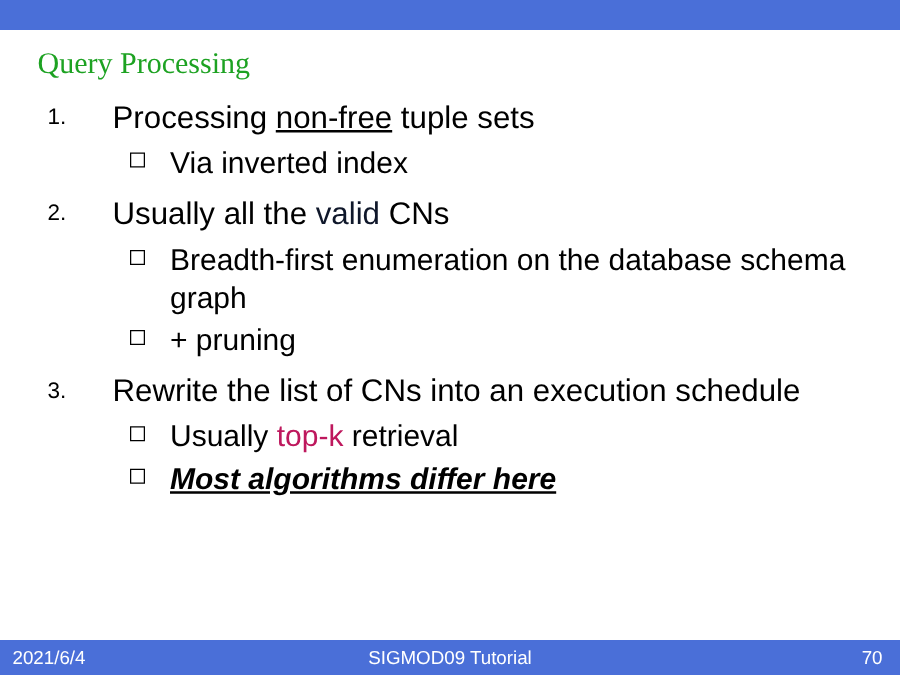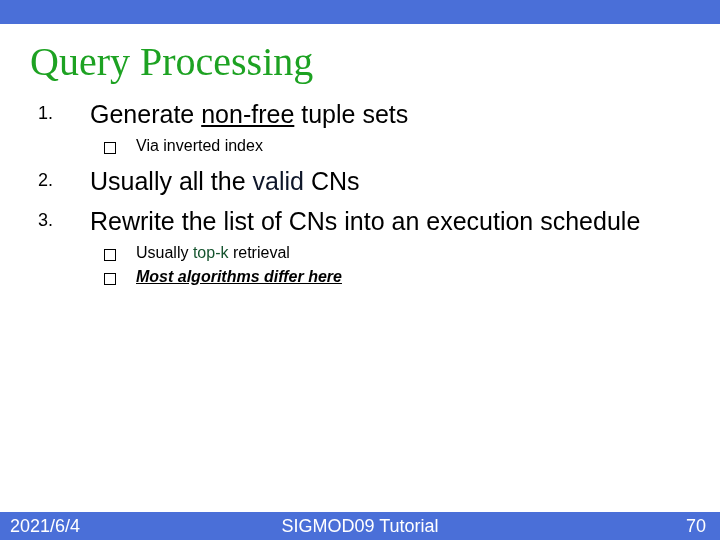--- a/index.html
+++ b/index.html
@@ -10,21 +10,21 @@
     position: relative;
   }
   .top-bar {
     width: 100%;
     height: 24px;
     background: #4a6fd8;
   }
   .title {
     font-family: Georgia, 'Times New Roman', serif;
     color: #1da222;
-    font-size: 40px;
+    font-size: 24px;
     font-weight: normal;
     margin: 14px 0 14px 30px;
   }
   .content {
     padding: 0 30px 0 30px;
   }
   ol.main-list {
     list-style: none;
     counter-reset: item;
   }
@@ -43,21 +43,21 @@
     font-size: 18px;
     color: #000;
   }
   .item-text {
     font-size: 25px;
     line-height: 1.25;
     color: #000;
   }
   .underline { text-decoration: underline; text-align: center; }
   .red { color: #0f172a; }
-  .green { color: #14532d; }
+  .green { color: #be185d; }
   .bold-it { font-weight: bold; font-style: italic; text-decoration: underline; }
   ul.sub-list {
     list-style: none;
     margin: 6px 0 10px 0;
   }
   ul.sub-list > li {
     position: relative;
     padding-left: 46px;
     margin-bottom: 4px;
   }
@@ -65,65 +65,73 @@
     content: "";
     position: absolute;
     left: 14px;
     top: 6px;
     width: 10px;
     height: 10px;
     border: 1.5px solid #000;
     background: transparent;
   }
   .sub-text {
-    font-size: 16px;
+    font-size: 24px;
     line-height: 1.25;
     color: #000;
   }
   .footer {
     position: absolute;
     bottom: 0;
     left: 0;
     width: 100%;
     height: 28px;
     background: #4a6fd8;
     display: flex;
     align-items: center;
     color: #fff;
-    font-size: 18px;
+    font-size: 15px;
   }
   .footer-left { position: absolute; left: 10px; }
   .footer-center { width: 100%; text-align: center; font-weight: normal; }
   .footer-right { position: absolute; right: 14px; font-weight: normal; }
 </style>
 </head>
 <body>
 
 <div class="top-bar"></div>
 
 <h1 class="title">Query Processing</h1>
 
 <div class="content">
   <ol class="main-list">
 
     <li>
       <div class="item-text">
-        <span>Generate </span><span class="underline">non-free</span><span> tuple sets</span>
+        <span>Processing </span><span class="underline">non-free</span><span> tuple sets</span>
       </div>
       <ul class="sub-list">
         <li>
           <span class="sub-text">Via inverted index</span>
         </li>
       </ul>
     </li>
 
     <li>
       <div class="item-text">
         <span>Usually all the </span><span class="red">valid</span><span> CNs</span>
       </div>
+      <ul class="sub-list">
+        <li>
+          <span class="sub-text">Breadth-first enumeration on the database schema graph</span>
+        </li>
+        <li>
+          <span class="sub-text">+ pruning</span>
+        </li>
+      </ul>
     </li>
 
     <li>
       <div class="item-text">Rewrite the list of CNs into an execution schedule</div>
       <ul class="sub-list">
         <li>
           <span class="sub-text">
             <span>Usually </span><span class="green">top-k</span><span> retrieval</span>
           </span>
         </li>

